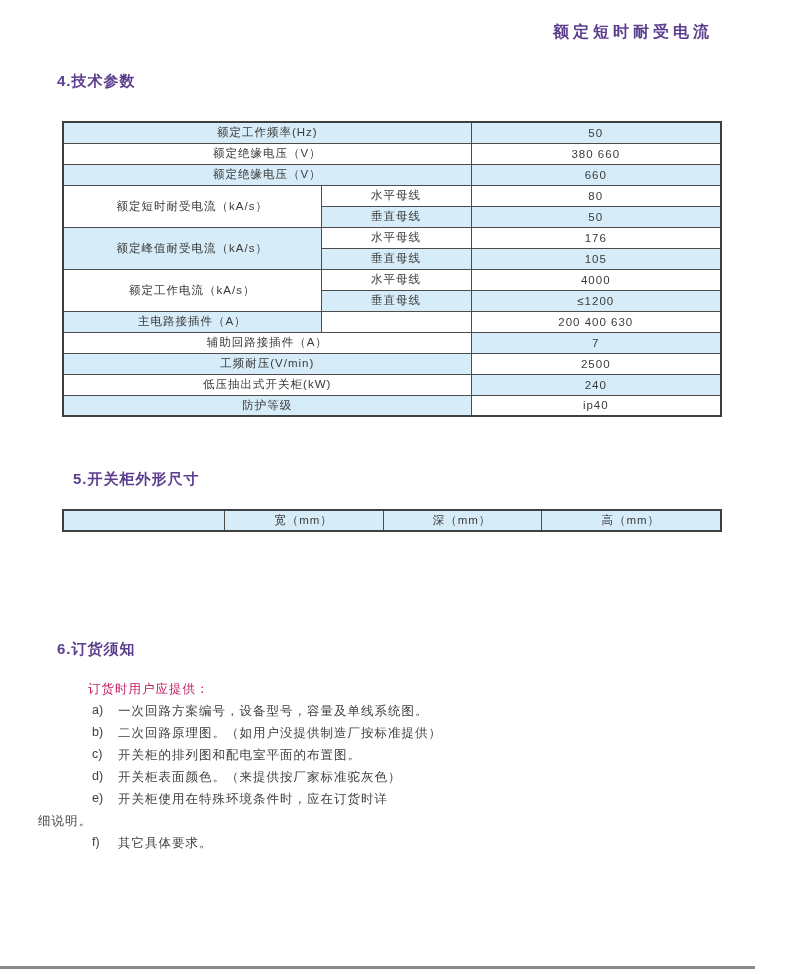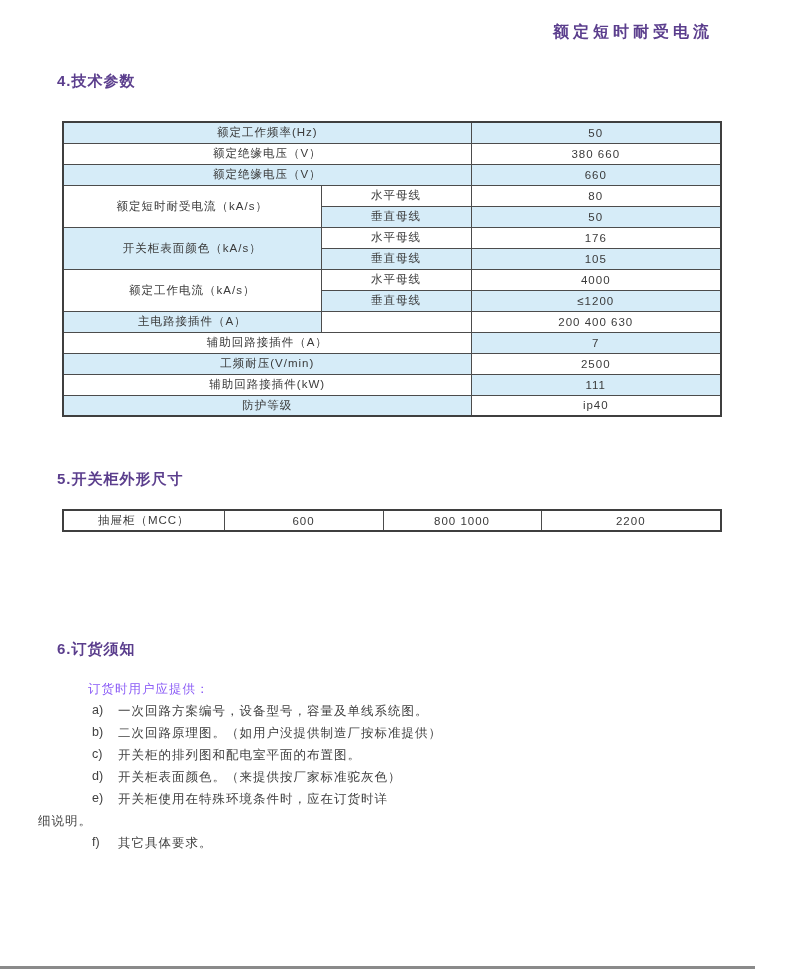--- a/index.html
+++ b/index.html
@@ -15,21 +15,21 @@
     position: absolute; top: 22px; left: 553px;
     font-size: 16px; font-weight: bold; color: #5b3e8d;
     letter-spacing: 4px;
   }
   .section-title {
     position: absolute; left: 57px;
     font-size: 15px; font-weight: bold; color: #5b3e8d;
     letter-spacing: 1px;
   }
   #title-tech   { top: 72px; }
-  #title-dims   { top: 470px; }
+  #title-dims   { top: 470px; margin-left: 16px; }
   #title-order  { top: 640px; }
 
   table.spec {
     position: absolute; left: 62px;
     width: 658px;
     border-collapse: collapse;
     table-layout: fixed;
     font-size: 11.5px;
     color: #3a3a3a;
   }
@@ -43,21 +43,21 @@
     font-weight: normal;
     padding: 0 2px;
     letter-spacing: 1px;
   }
   table.spec { border: 2px solid #3f3f3f; }
   td.blue { background: #d6ecf8; }
   td.white { background: #ffffff; }
 
   .order-intro {
     position: absolute; left: 88px; top: 681px;
-    font-size: 12.5px; color: #8b5cf6; letter-spacing: 1px;
+    font-size: 12.5px; color: #be185d; letter-spacing: 1px;
   }
   .order-item {
     position: absolute; left: 92px;
     font-size: 12.5px; color: #404040;
     display: flex; letter-spacing: 1px;
   }
   .order-item .marker {
     width: 26px; flex: 0 0 26px;
     letter-spacing: 0;
   }
@@ -106,21 +106,21 @@
   <tr>
     <td rowspan="2" class="white">额定短时耐受电流（kA/s）</td>
     <td class="white">水平母线</td>
     <td class="white">80</td>
   </tr>
   <tr>
     <td class="blue">垂直母线</td>
     <td class="blue">50</td>
   </tr>
   <tr>
-    <td rowspan="2" class="blue">开关柜表面颜色（kA/s）</td>
+    <td rowspan="2" class="blue">额定峰值耐受电流（kA/s）</td>
     <td class="white">水平母线</td>
     <td class="white">176</td>
   </tr>
   <tr>
     <td class="blue">垂直母线</td>
     <td class="blue">105</td>
   </tr>
   <tr>
     <td rowspan="2" class="white">额定工作电流（kA/s）</td>
     <td class="white">水平母线</td>
@@ -137,45 +137,45 @@
   </tr>
   <tr>
     <td colspan="2" class="white">辅助回路接插件（A）</td>
     <td class="blue">7</td>
   </tr>
   <tr>
     <td colspan="2" class="blue">工频耐压(V/min)</td>
     <td class="white">2500</td>
   </tr>
   <tr>
-    <td colspan="2" class="white">辅助回路接插件(kW)</td>
-    <td class="blue">111</td>
+    <td colspan="2" class="white">低压抽出式开关柜(kW)</td>
+    <td class="blue">240</td>
   </tr>
   <tr>
     <td colspan="2" class="blue">防护等级</td>
     <td class="white">ip40</td>
   </tr>
 </tbody>
   </table>
 
 <div class="section-title" id="title-dims">5.开关柜外形尺寸</div>
 
 <table class="spec" id="dims-table">
   <colgroup>
       <col style="width:161px">
       <col style="width:159px">
       <col style="width:158px">
       <col style="width:180px">
     </colgroup>
   <tbody>
-  <tr>
-    <td class="white">抽屉柜（MCC）</td>
-    <td class="white">600</td>
-    <td class="white">800 1000</td>
-    <td class="white">2200</td>
+      <tr>
+    <td class="blue"></td>
+    <td class="blue">宽（mm）</td>
+    <td class="blue">深（mm）</td>
+    <td class="blue">高（mm）</td>
   </tr>
 </tbody>
   </table>
 
 <div class="section-title" id="title-order">6.订货须知</div>
 
 <div class="order-intro">订货时用户应提供：</div>
 
 <div class="order-item" id="item-a">
   <span class="marker">a)</span>

